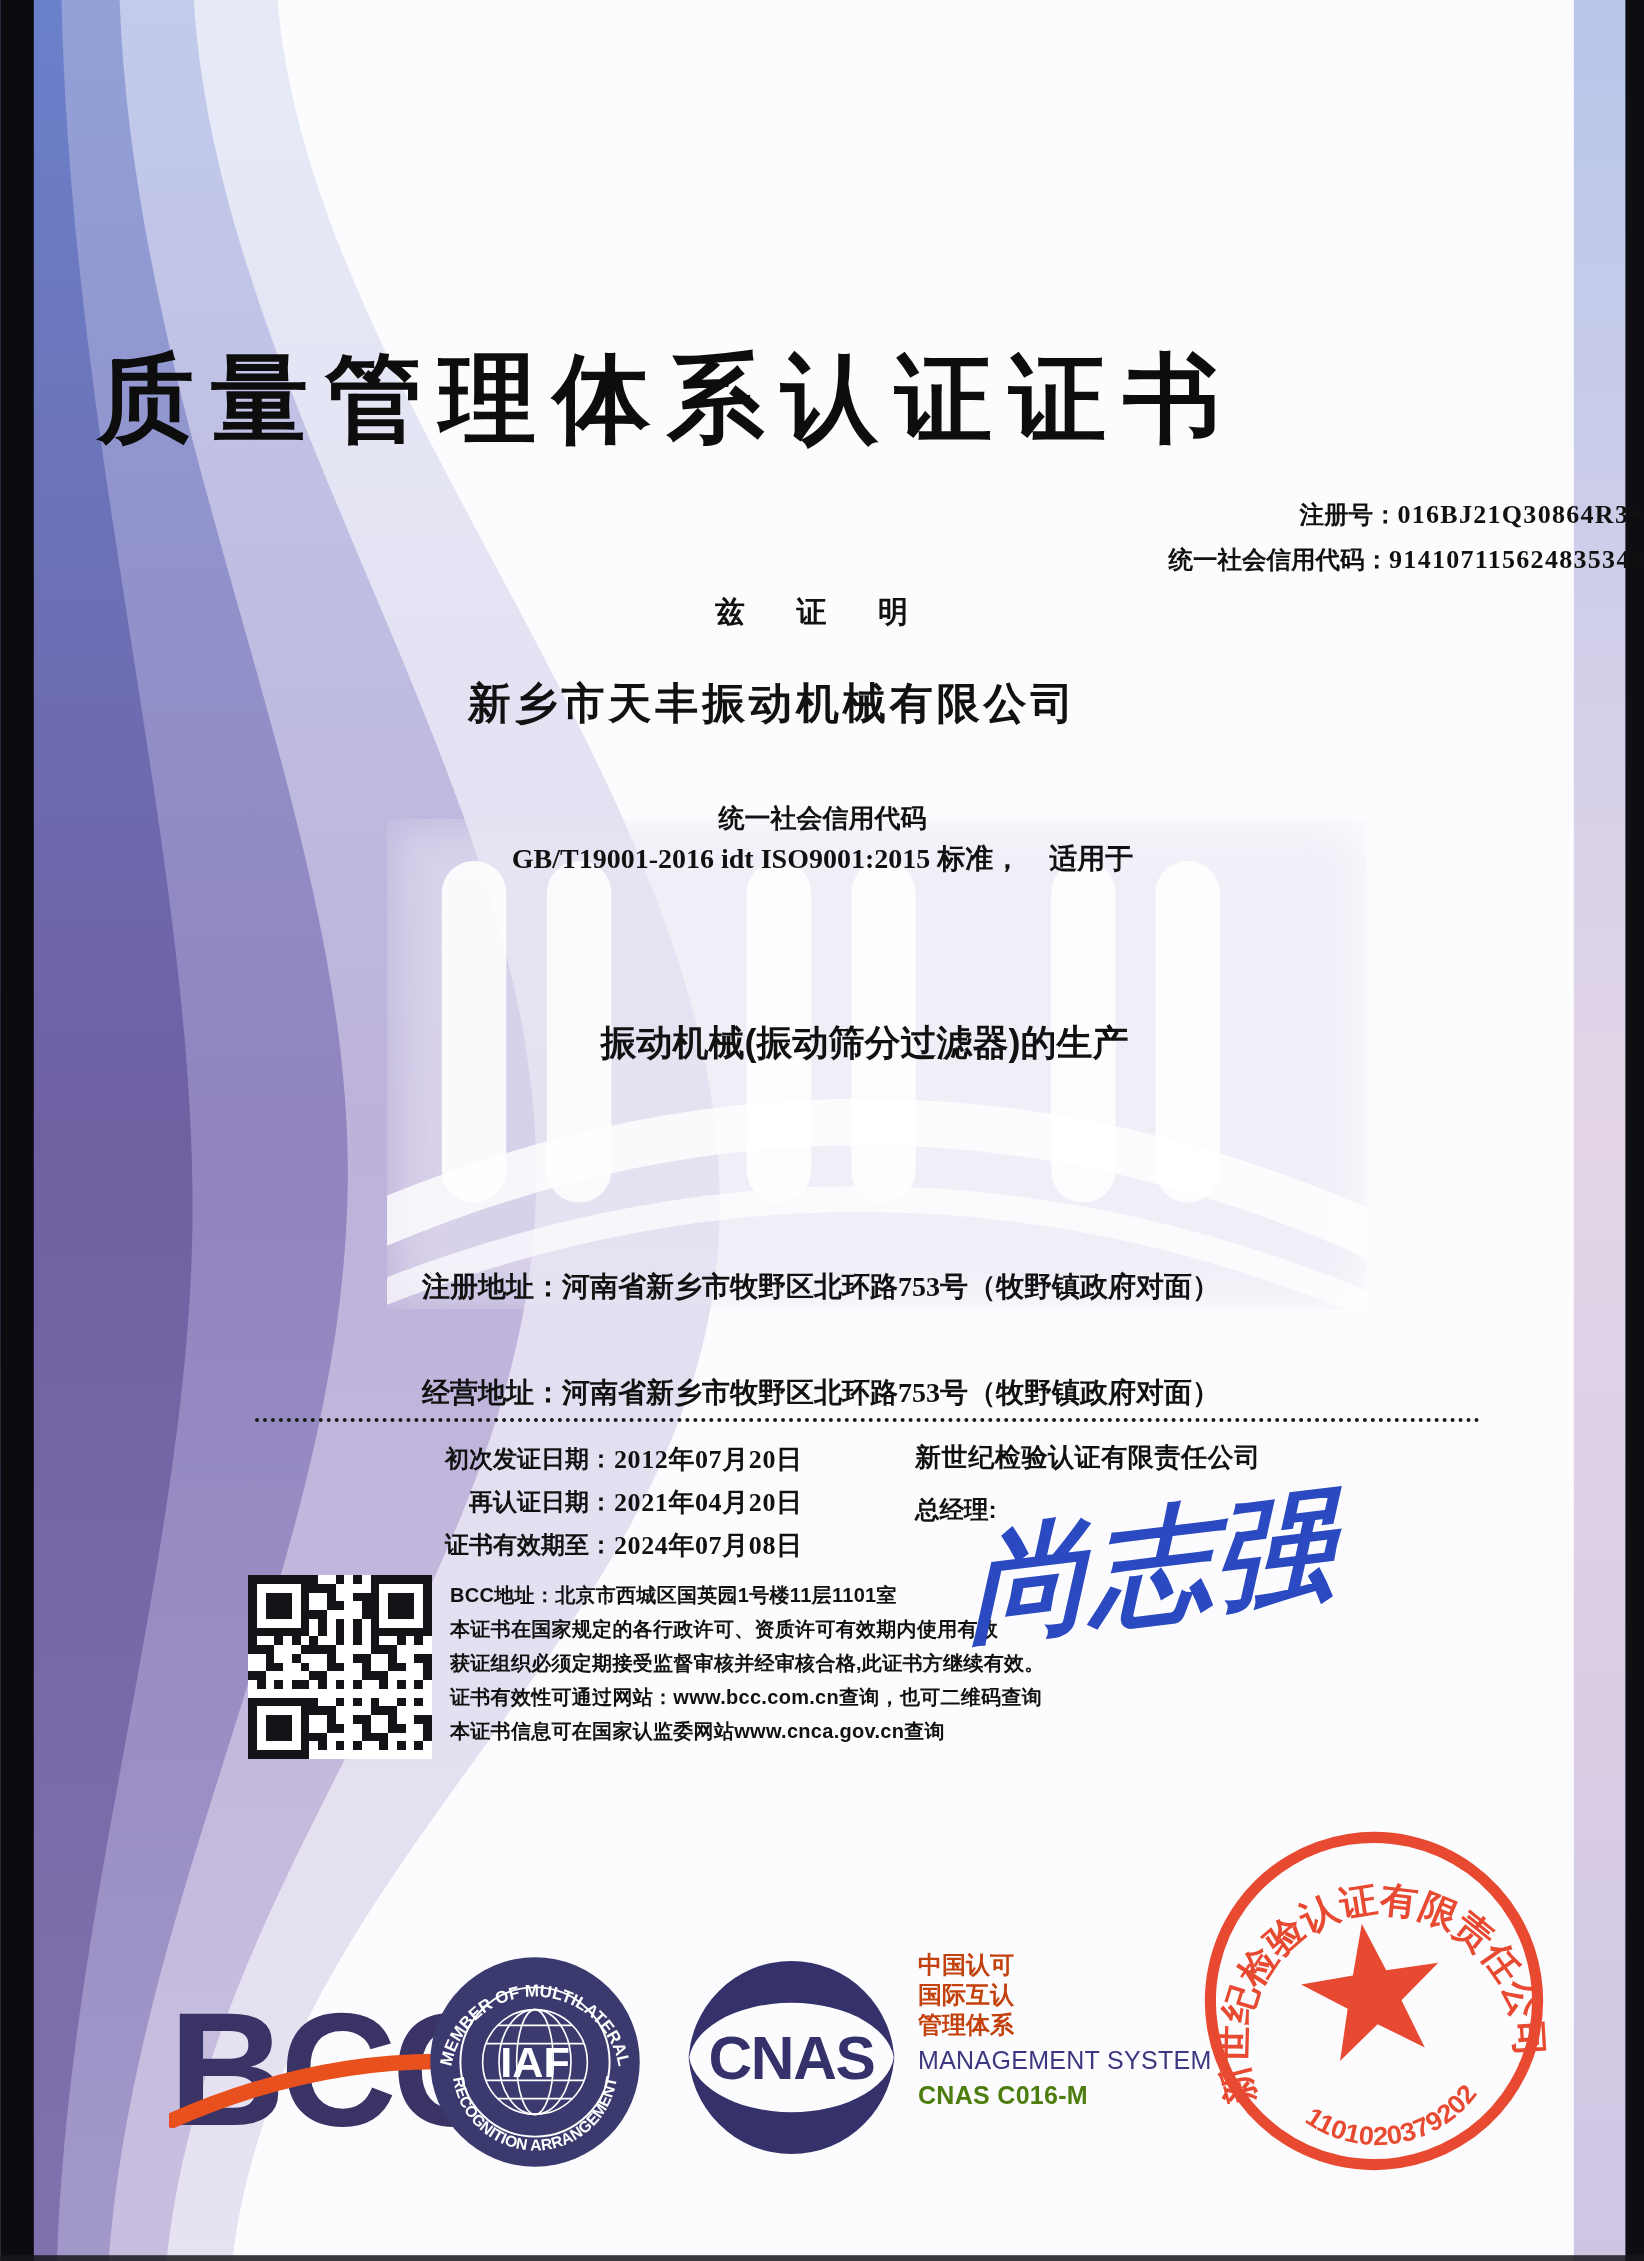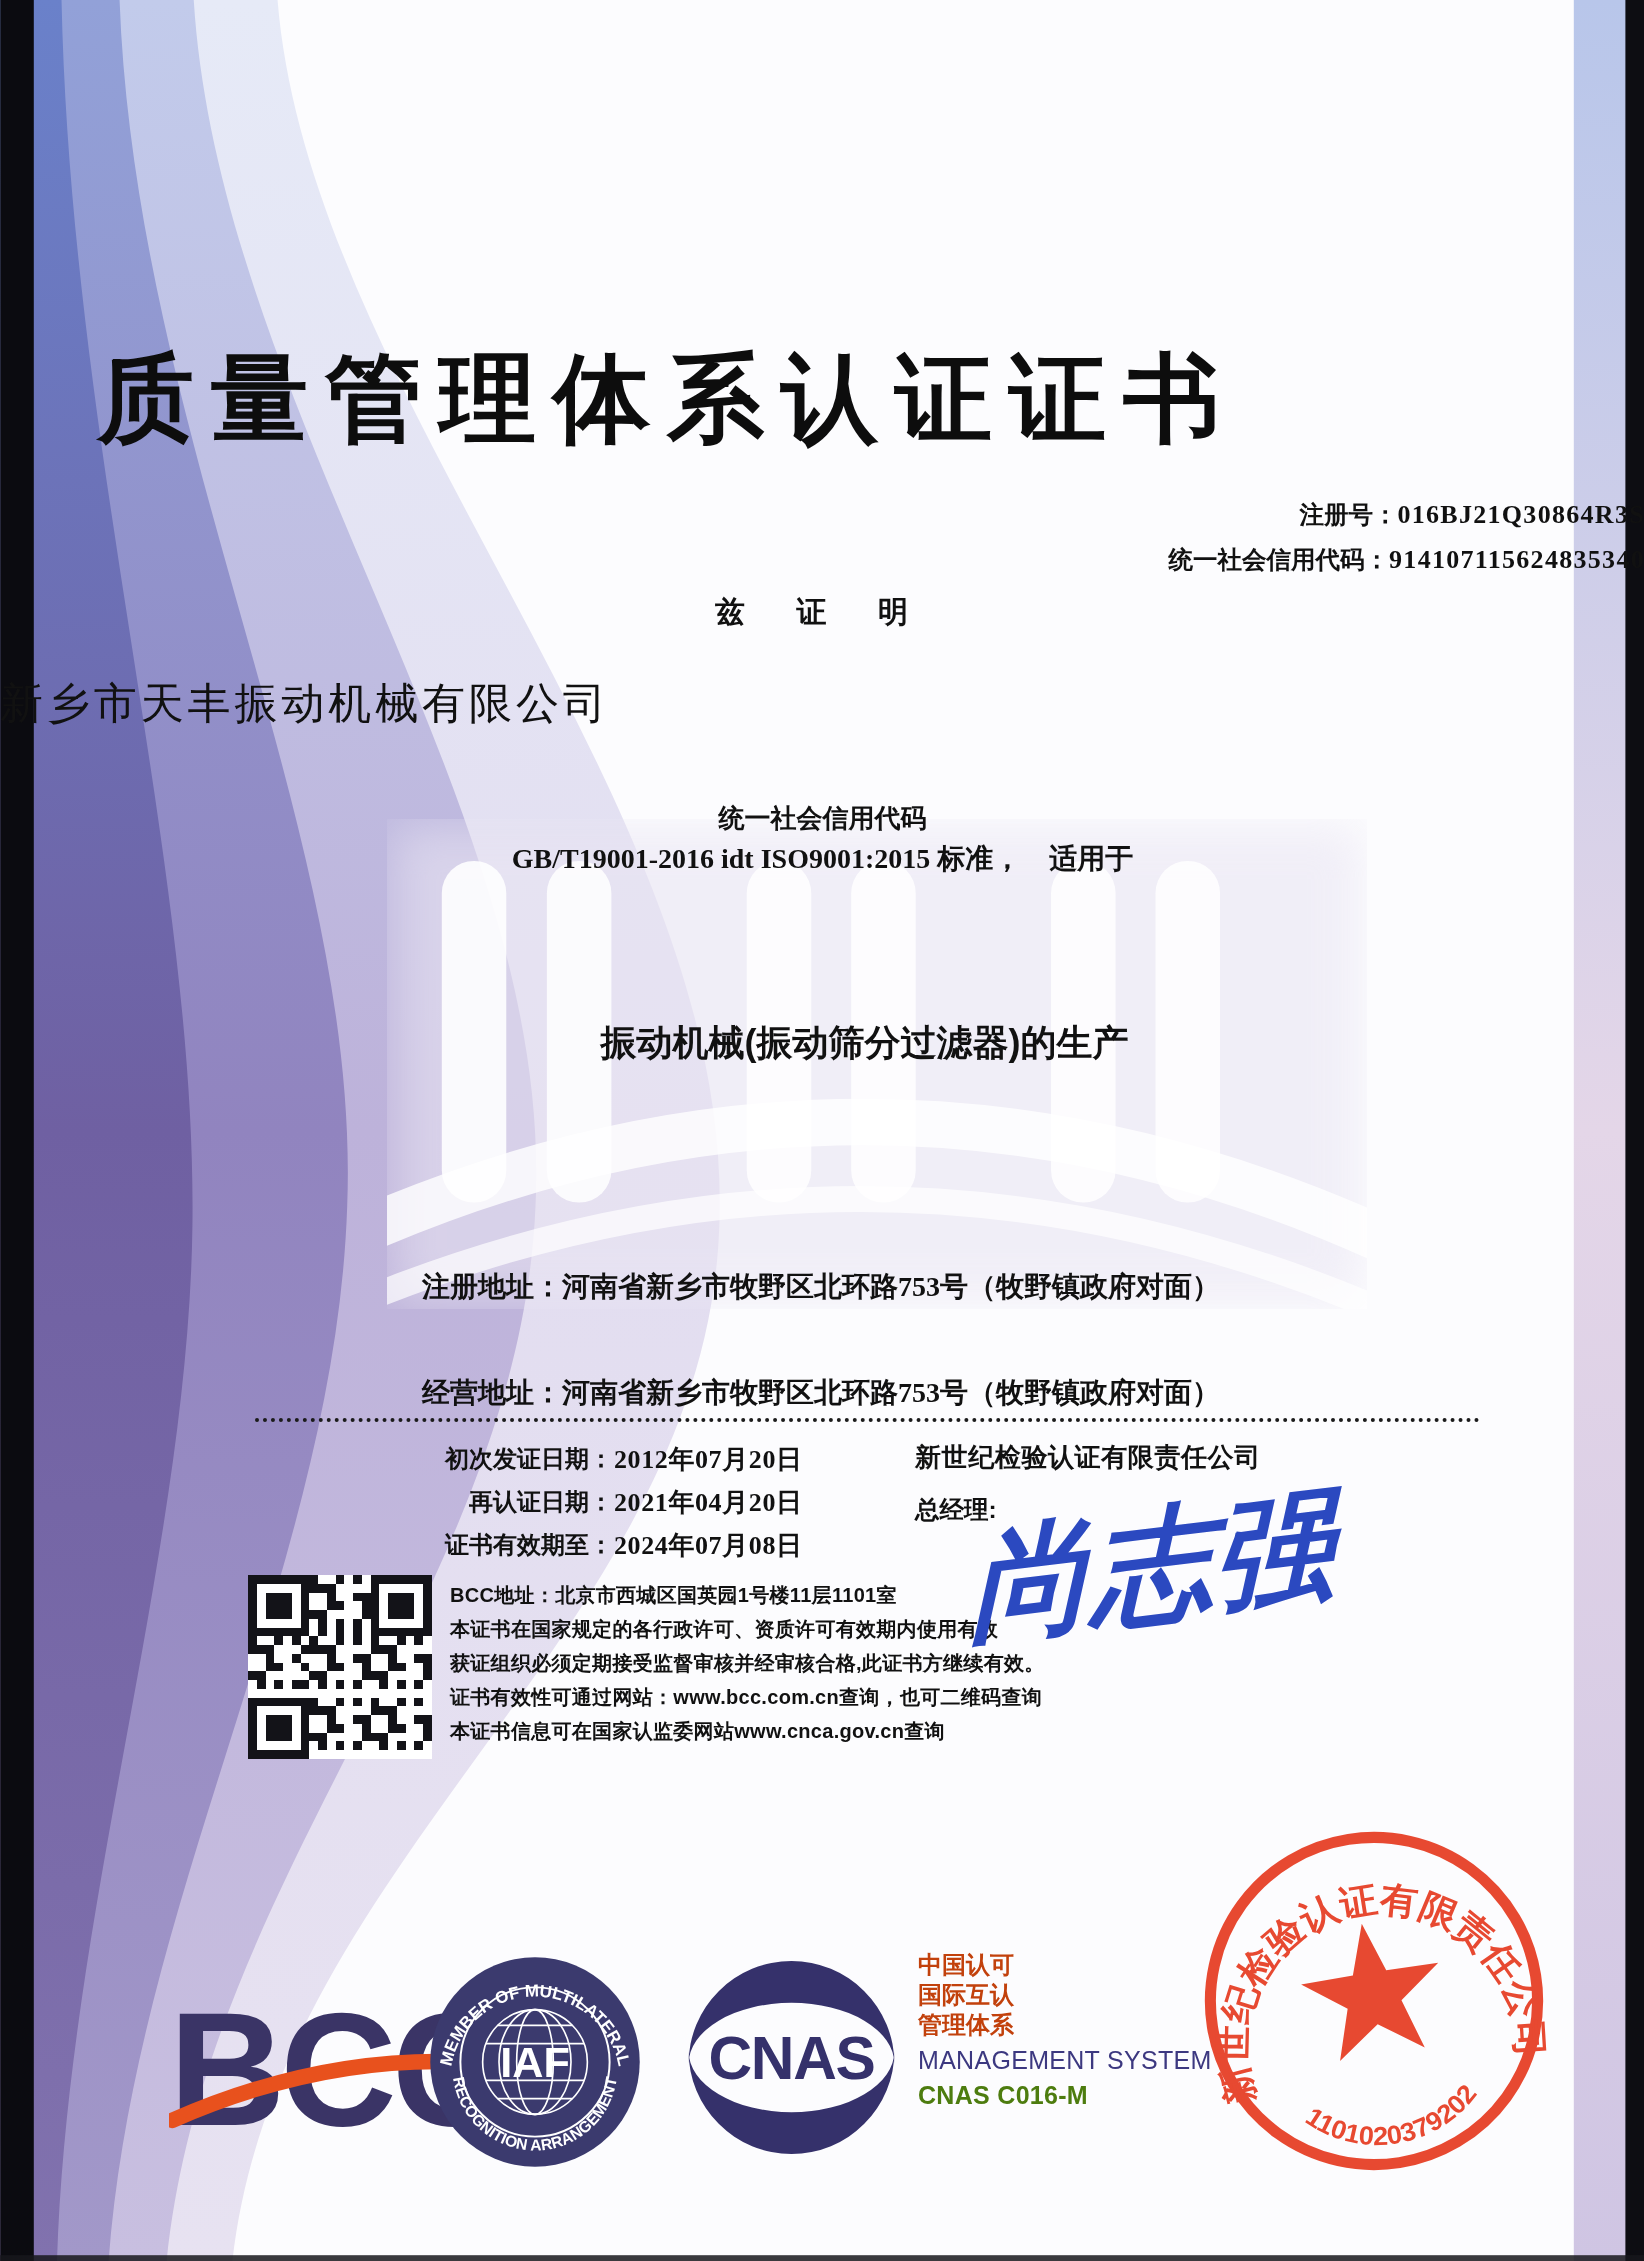--- a/index.html
+++ b/index.html
@@ -12,22 +12,22 @@
   .tx{position:absolute;z-index:3;}
 
   .title{left:0;top:335px;width:1334px;text-align:center;
          font-family:"Liberation Serif","DejaVu Serif",serif;
          font-size:97px;font-weight:700;letter-spacing:17px;color:#0d0d0d;}
   .regblock{left:0;top:495px;width:1645px;text-align:right;line-height:40px;}
   .regblock .lbl{font-weight:700;font-size:24.5px;font-family:"Liberation Sans",sans-serif;}
   .regblock .val{font-weight:700;font-size:26px;font-family:"Liberation Serif",serif;letter-spacing:1.3px;}
   .certify{left:0;top:592px;width:1645px;text-align:center;
            font-family:"Liberation Serif",serif;font-size:30px;font-weight:600;letter-spacing:22px;}
-  .company{left:0;top:675px;width:1545px;text-align:left;
-           font-size:43px;font-weight:400;letter-spacing:3.9px;}
+  .company{left:0;top:675px;width:1545px;text-align:center;
+           font-size:43px;font-weight:700;letter-spacing:3.9px;}
   .sysline{left:0;top:801px;width:1645px;text-align:center;
            font-family:"Liberation Serif",serif;font-size:26px;font-weight:600;}
   .stdline{left:0;top:840px;width:1645px;text-align:center;
            font-family:"Liberation Serif",serif;font-size:28px;font-weight:600;}
   .scope{left:0;top:1019px;width:1645px;text-align:center;text-indent:84px;
          font-size:36px;font-weight:700;}
   .addr{left:422px;font-size:28px;white-space:nowrap;}
   .addr .lbl{font-weight:700;font-family:"Liberation Sans",sans-serif;}
   .addr .val{font-family:"Liberation Serif",serif;font-weight:600;}
   .addr1{top:1268px;}

